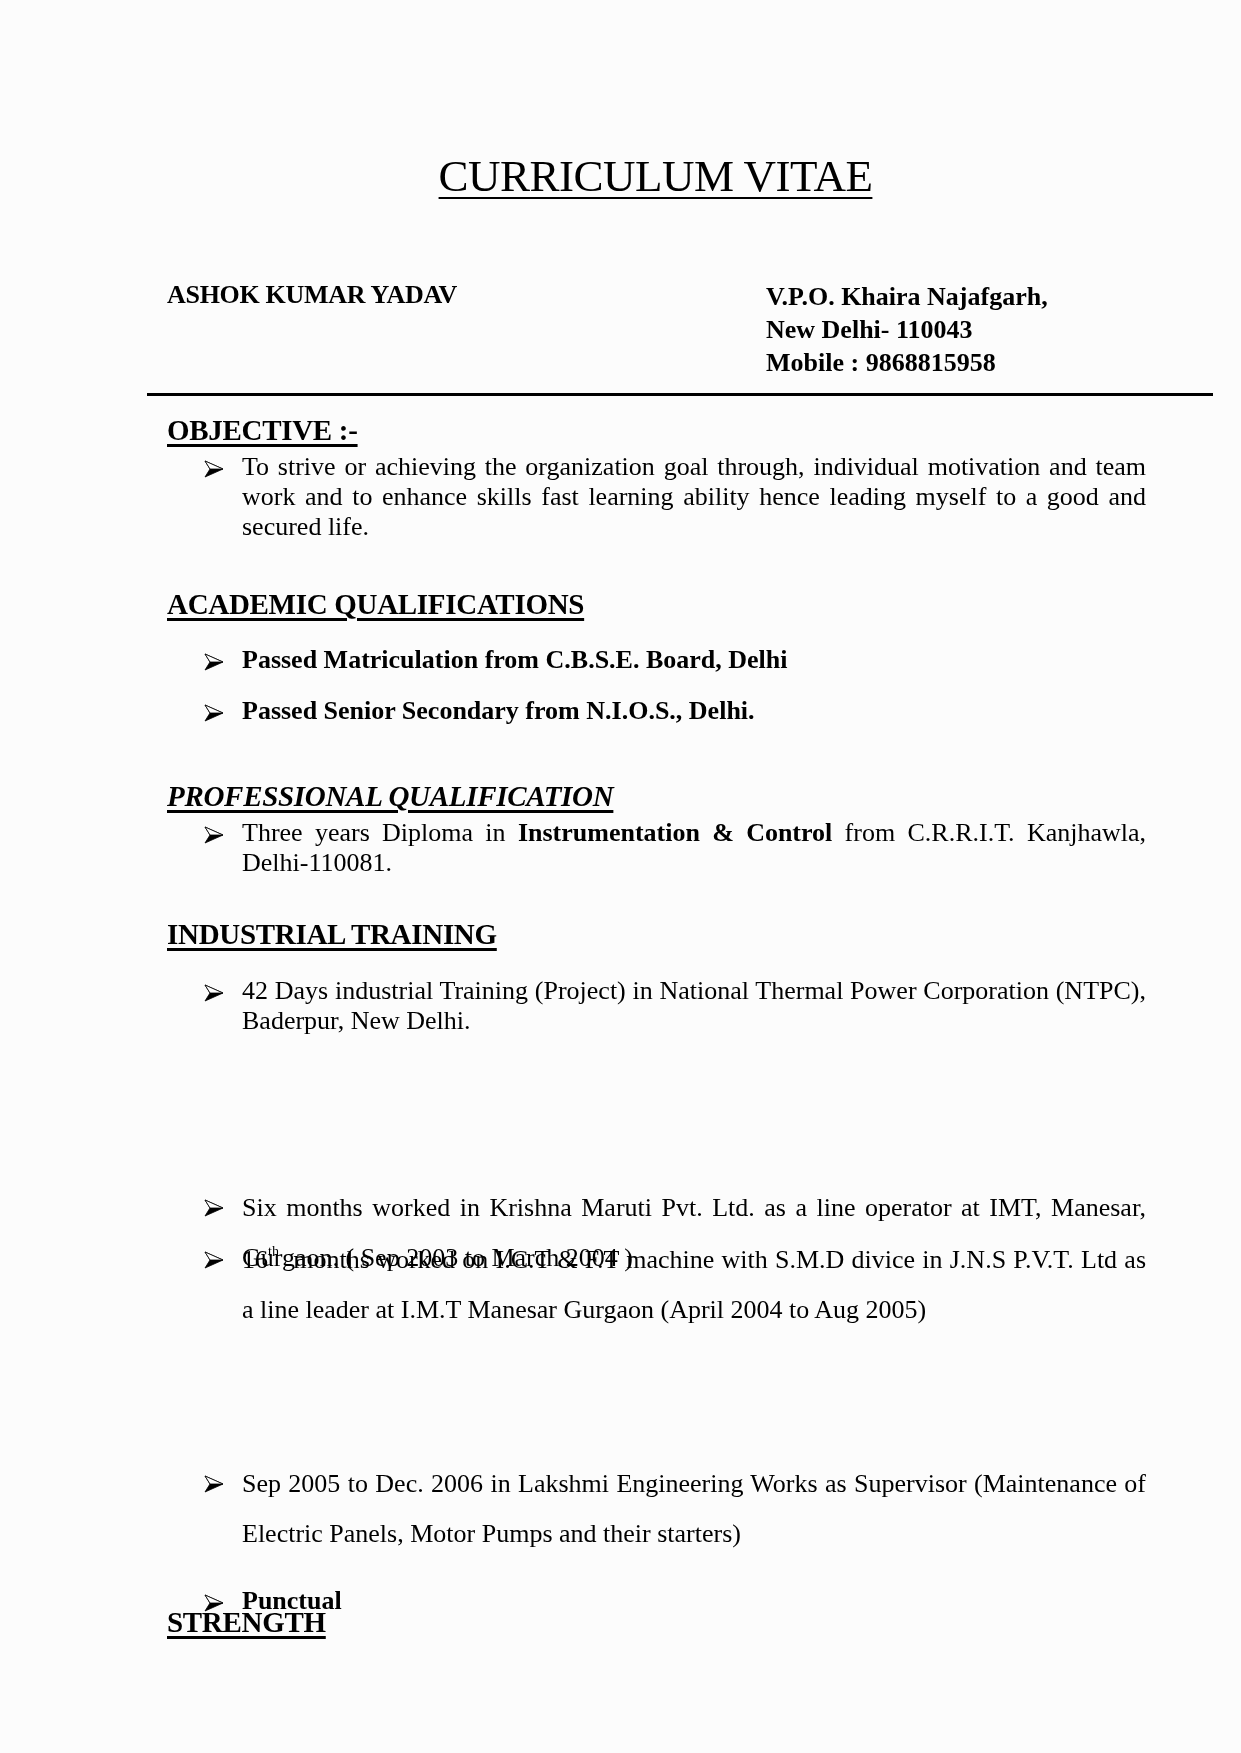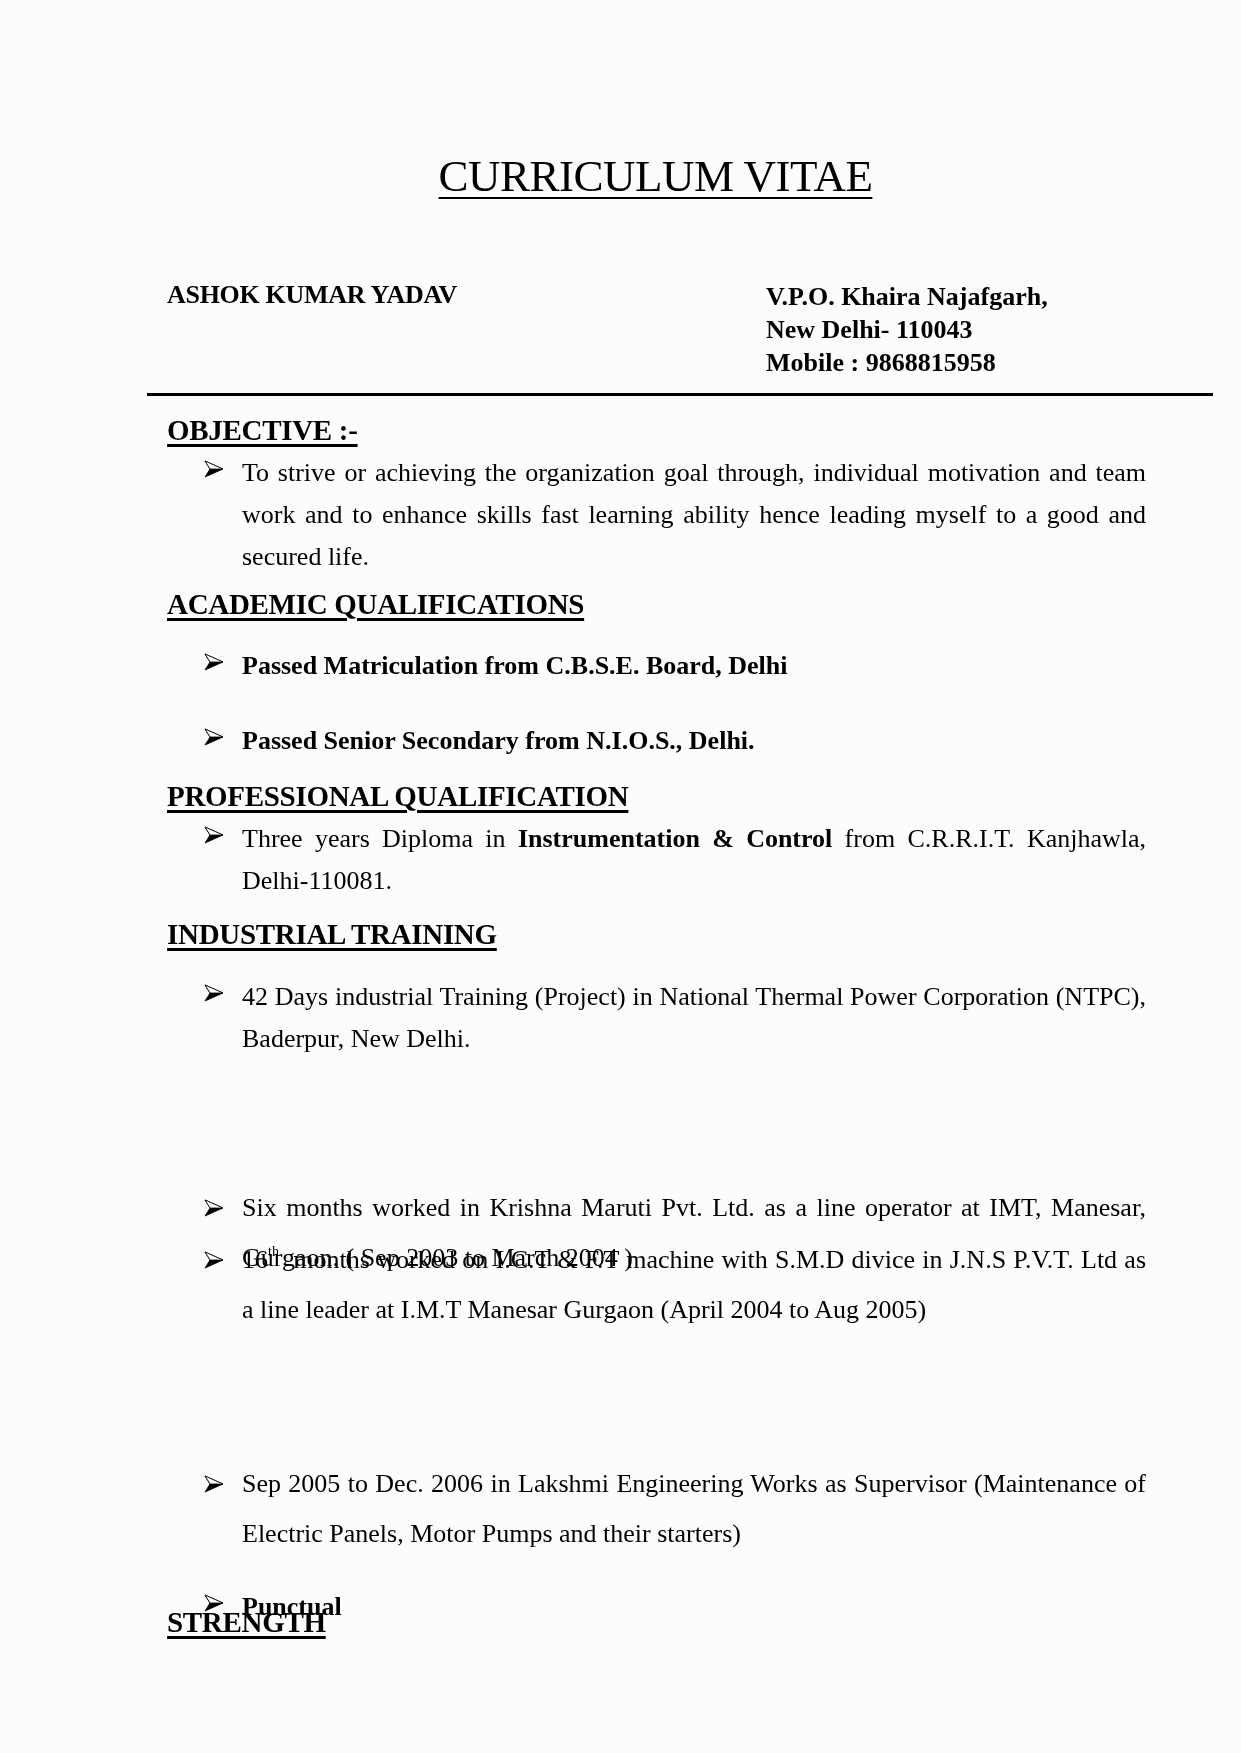--- a/index.html
+++ b/index.html
@@ -81,21 +81,21 @@
       position: absolute;
       left: 0;
       top: 0;
       width: 24px;
     }
     .bullet-item .text {
       margin-left: 38px;
       text-align: justify;
       text-align-last: left;
     }
-    .lh34 { line-height: 42px; }
+    .lh34 { line-height: 30px; }
     .lh50 { line-height: 50px; }
     .bold { font-weight: bold; }
     sup { font-size: 14px; vertical-align: 12px; line-height: 0; }
     .arrow svg { display: block; }
   </style>
 </head>
 <body>
 
 <div class="page">
 
@@ -127,31 +127,31 @@
   <div class="section-heading" style="top:588px;">ACADEMIC QUALIFICATIONS</div>
   <div class="bullet-item lh34 bold" style="top:645px;">
     <span class="arrow" style="top:8px;">
       <svg width="20" height="18" viewBox="0 0 20 18">
           <path d="M1 1 L19 9 L1 17 L6 9 Z" fill="#000" stroke="#000" stroke-width="0.8"></path>
           <path d="M1 1 L19 9 L6 9 Z" fill="#fff" stroke="#000" stroke-width="0.8"></path>
         </svg>
     </span>
     <div class="text">Passed Matriculation from C.B.S.E. Board, Delhi</div>
   </div>
-  <div class="bullet-item lh34 bold" style="top:720px;">
+  <div class="bullet-item lh34 bold" style="top:696px;">
     <span class="arrow" style="top:8px;">
       <svg width="20" height="18" viewBox="0 0 20 18">
           <path d="M1 1 L19 9 L1 17 L6 9 Z" fill="#000" stroke="#000" stroke-width="0.8"></path>
           <path d="M1 1 L19 9 L6 9 Z" fill="#fff" stroke="#000" stroke-width="0.8"></path>
         </svg>
     </span>
     <div class="text">Passed Senior Secondary from N.I.O.S., Delhi.</div>
   </div>
 
-  <div class="section-heading" style="top:780px;">PROFESSIONAL QUALIFICATION</div>
+  <div class="section-heading" style="top:780px;font-style:italic;">PROFESSIONAL QUALIFICATION</div>
   <div class="bullet-item lh34" style="top:818px;">
     <span class="arrow" style="top:8px;">
       <svg width="20" height="18" viewBox="0 0 20 18">
           <path d="M1 1 L19 9 L1 17 L6 9 Z" fill="#000" stroke="#000" stroke-width="0.8"></path>
           <path d="M1 1 L19 9 L6 9 Z" fill="#fff" stroke="#000" stroke-width="0.8"></path>
         </svg>
     </span>
     <div class="text"><span>Three years Diploma in </span><span class="bold">Instrumentation &amp; Control</span><span> from C.R.R.I.T. Kanjhawla, Delhi-110081.</span></div>
   </div>
 

